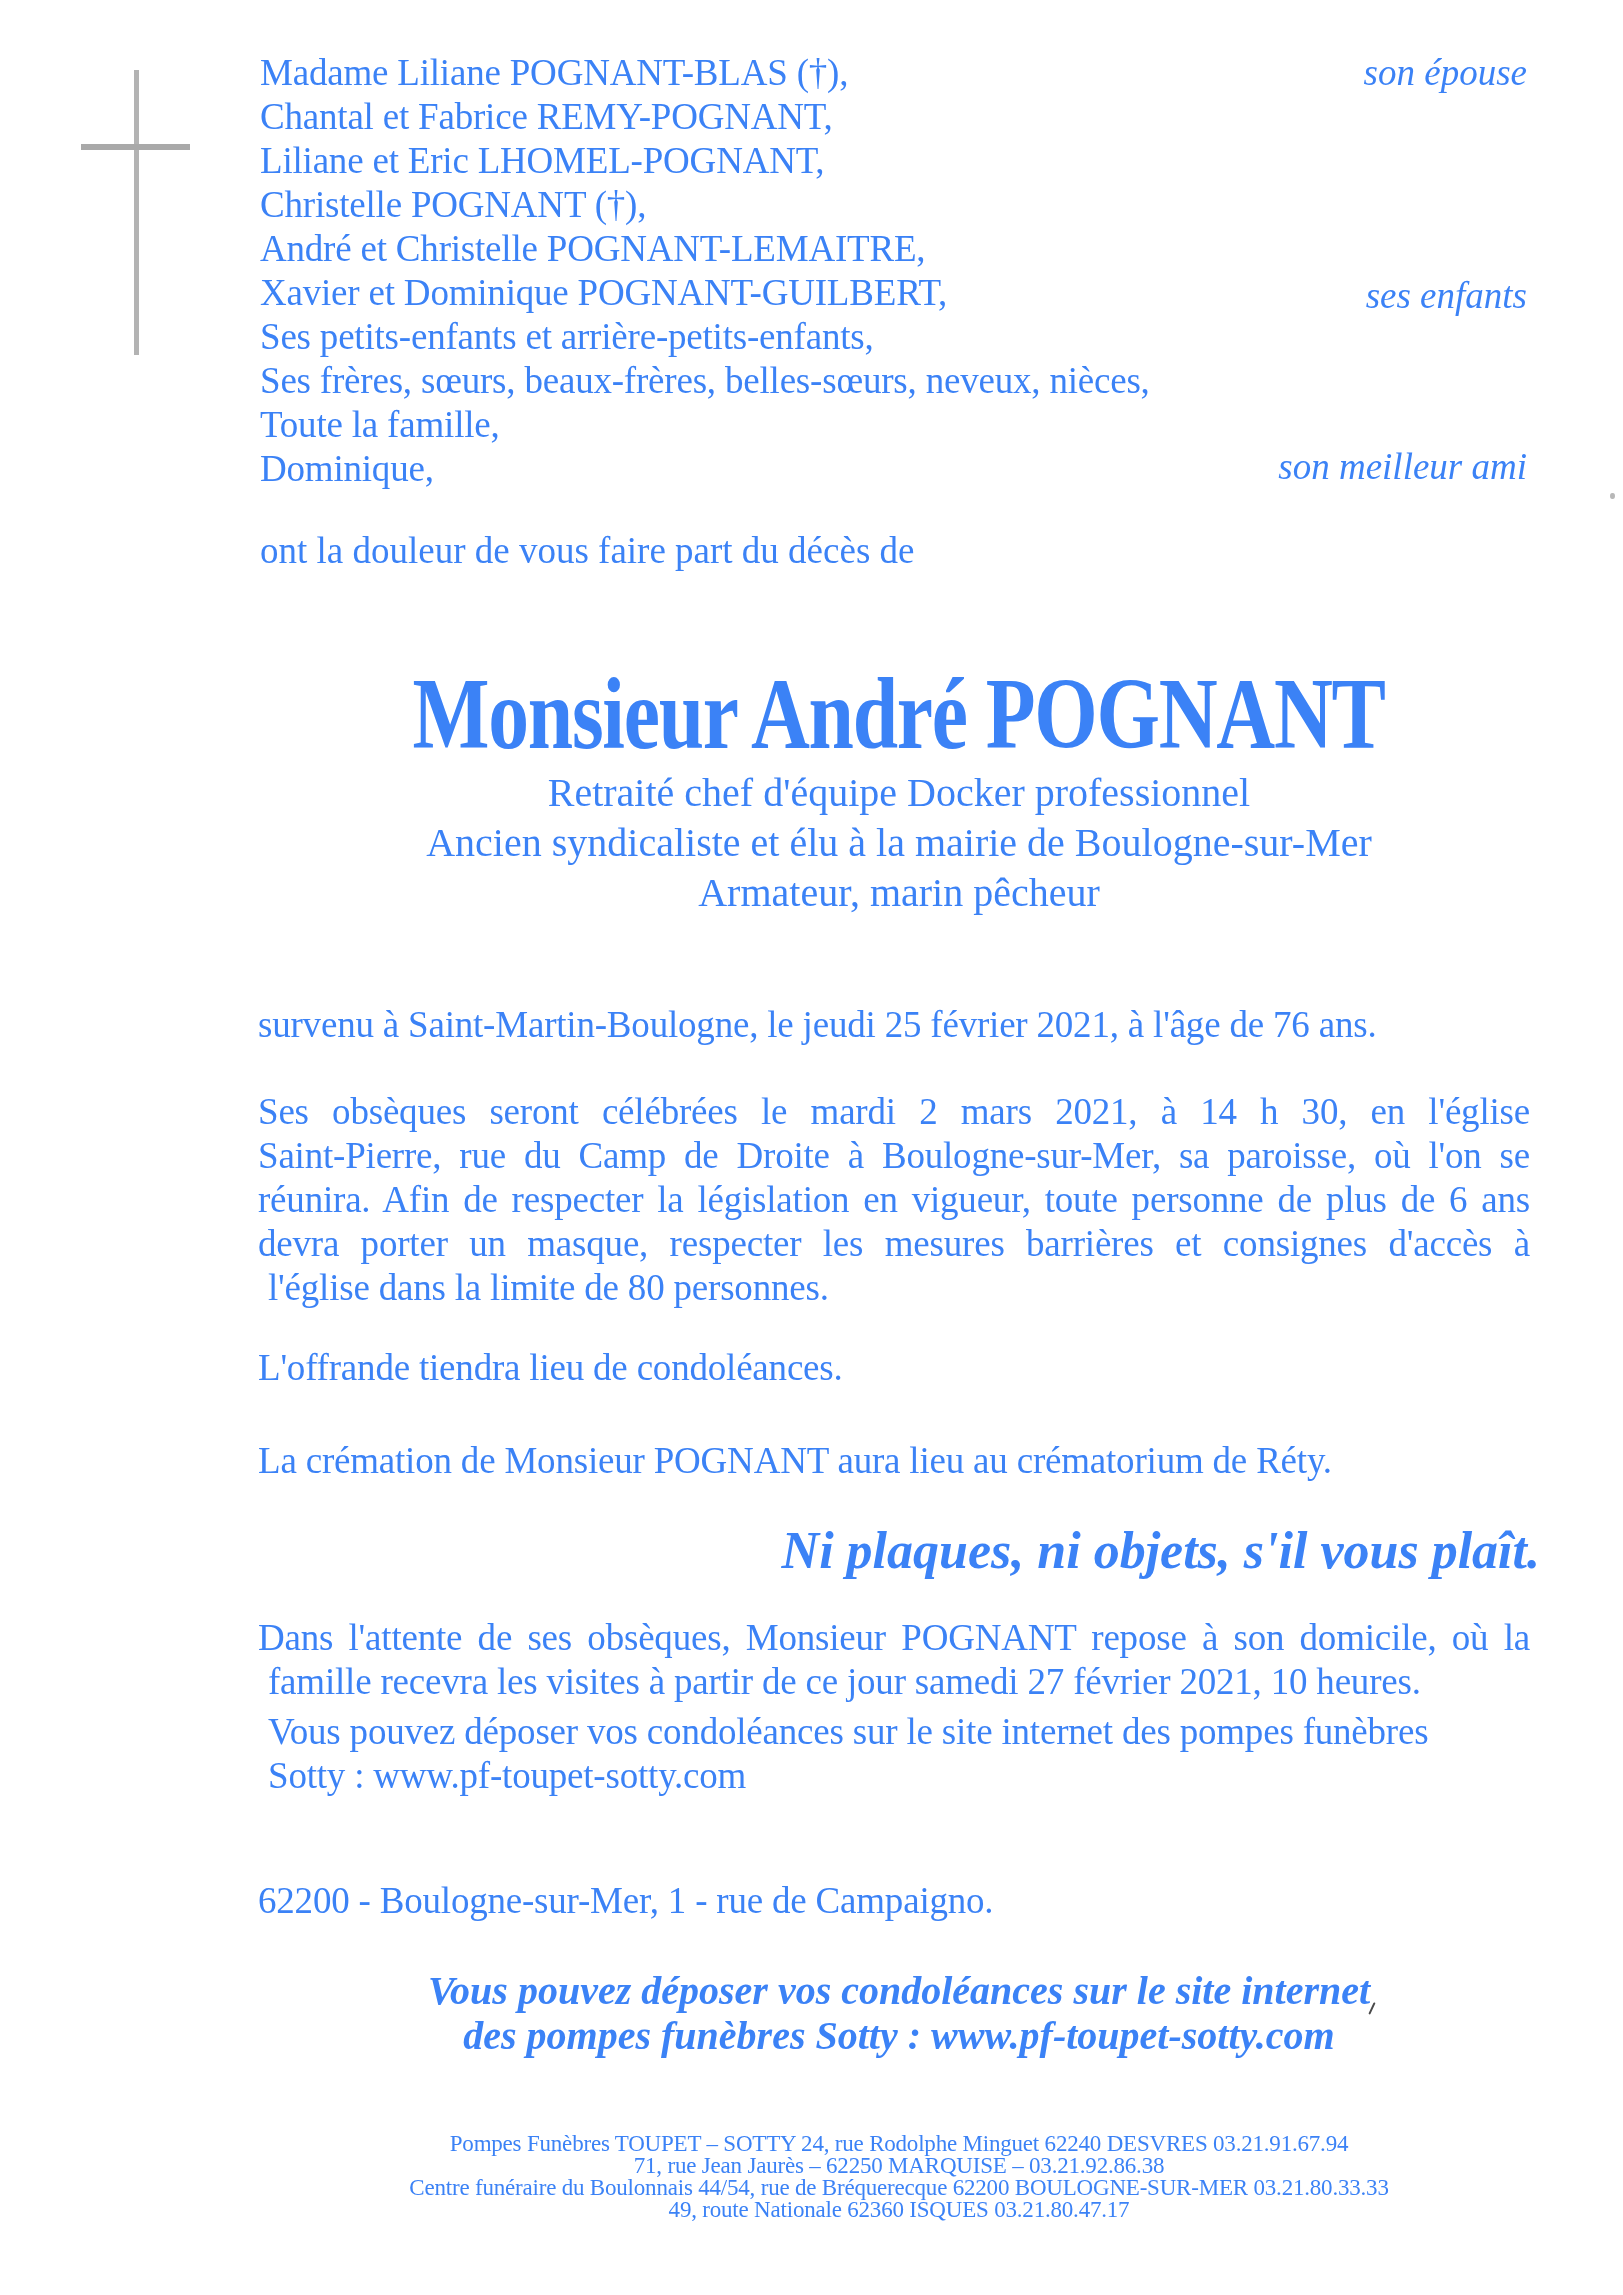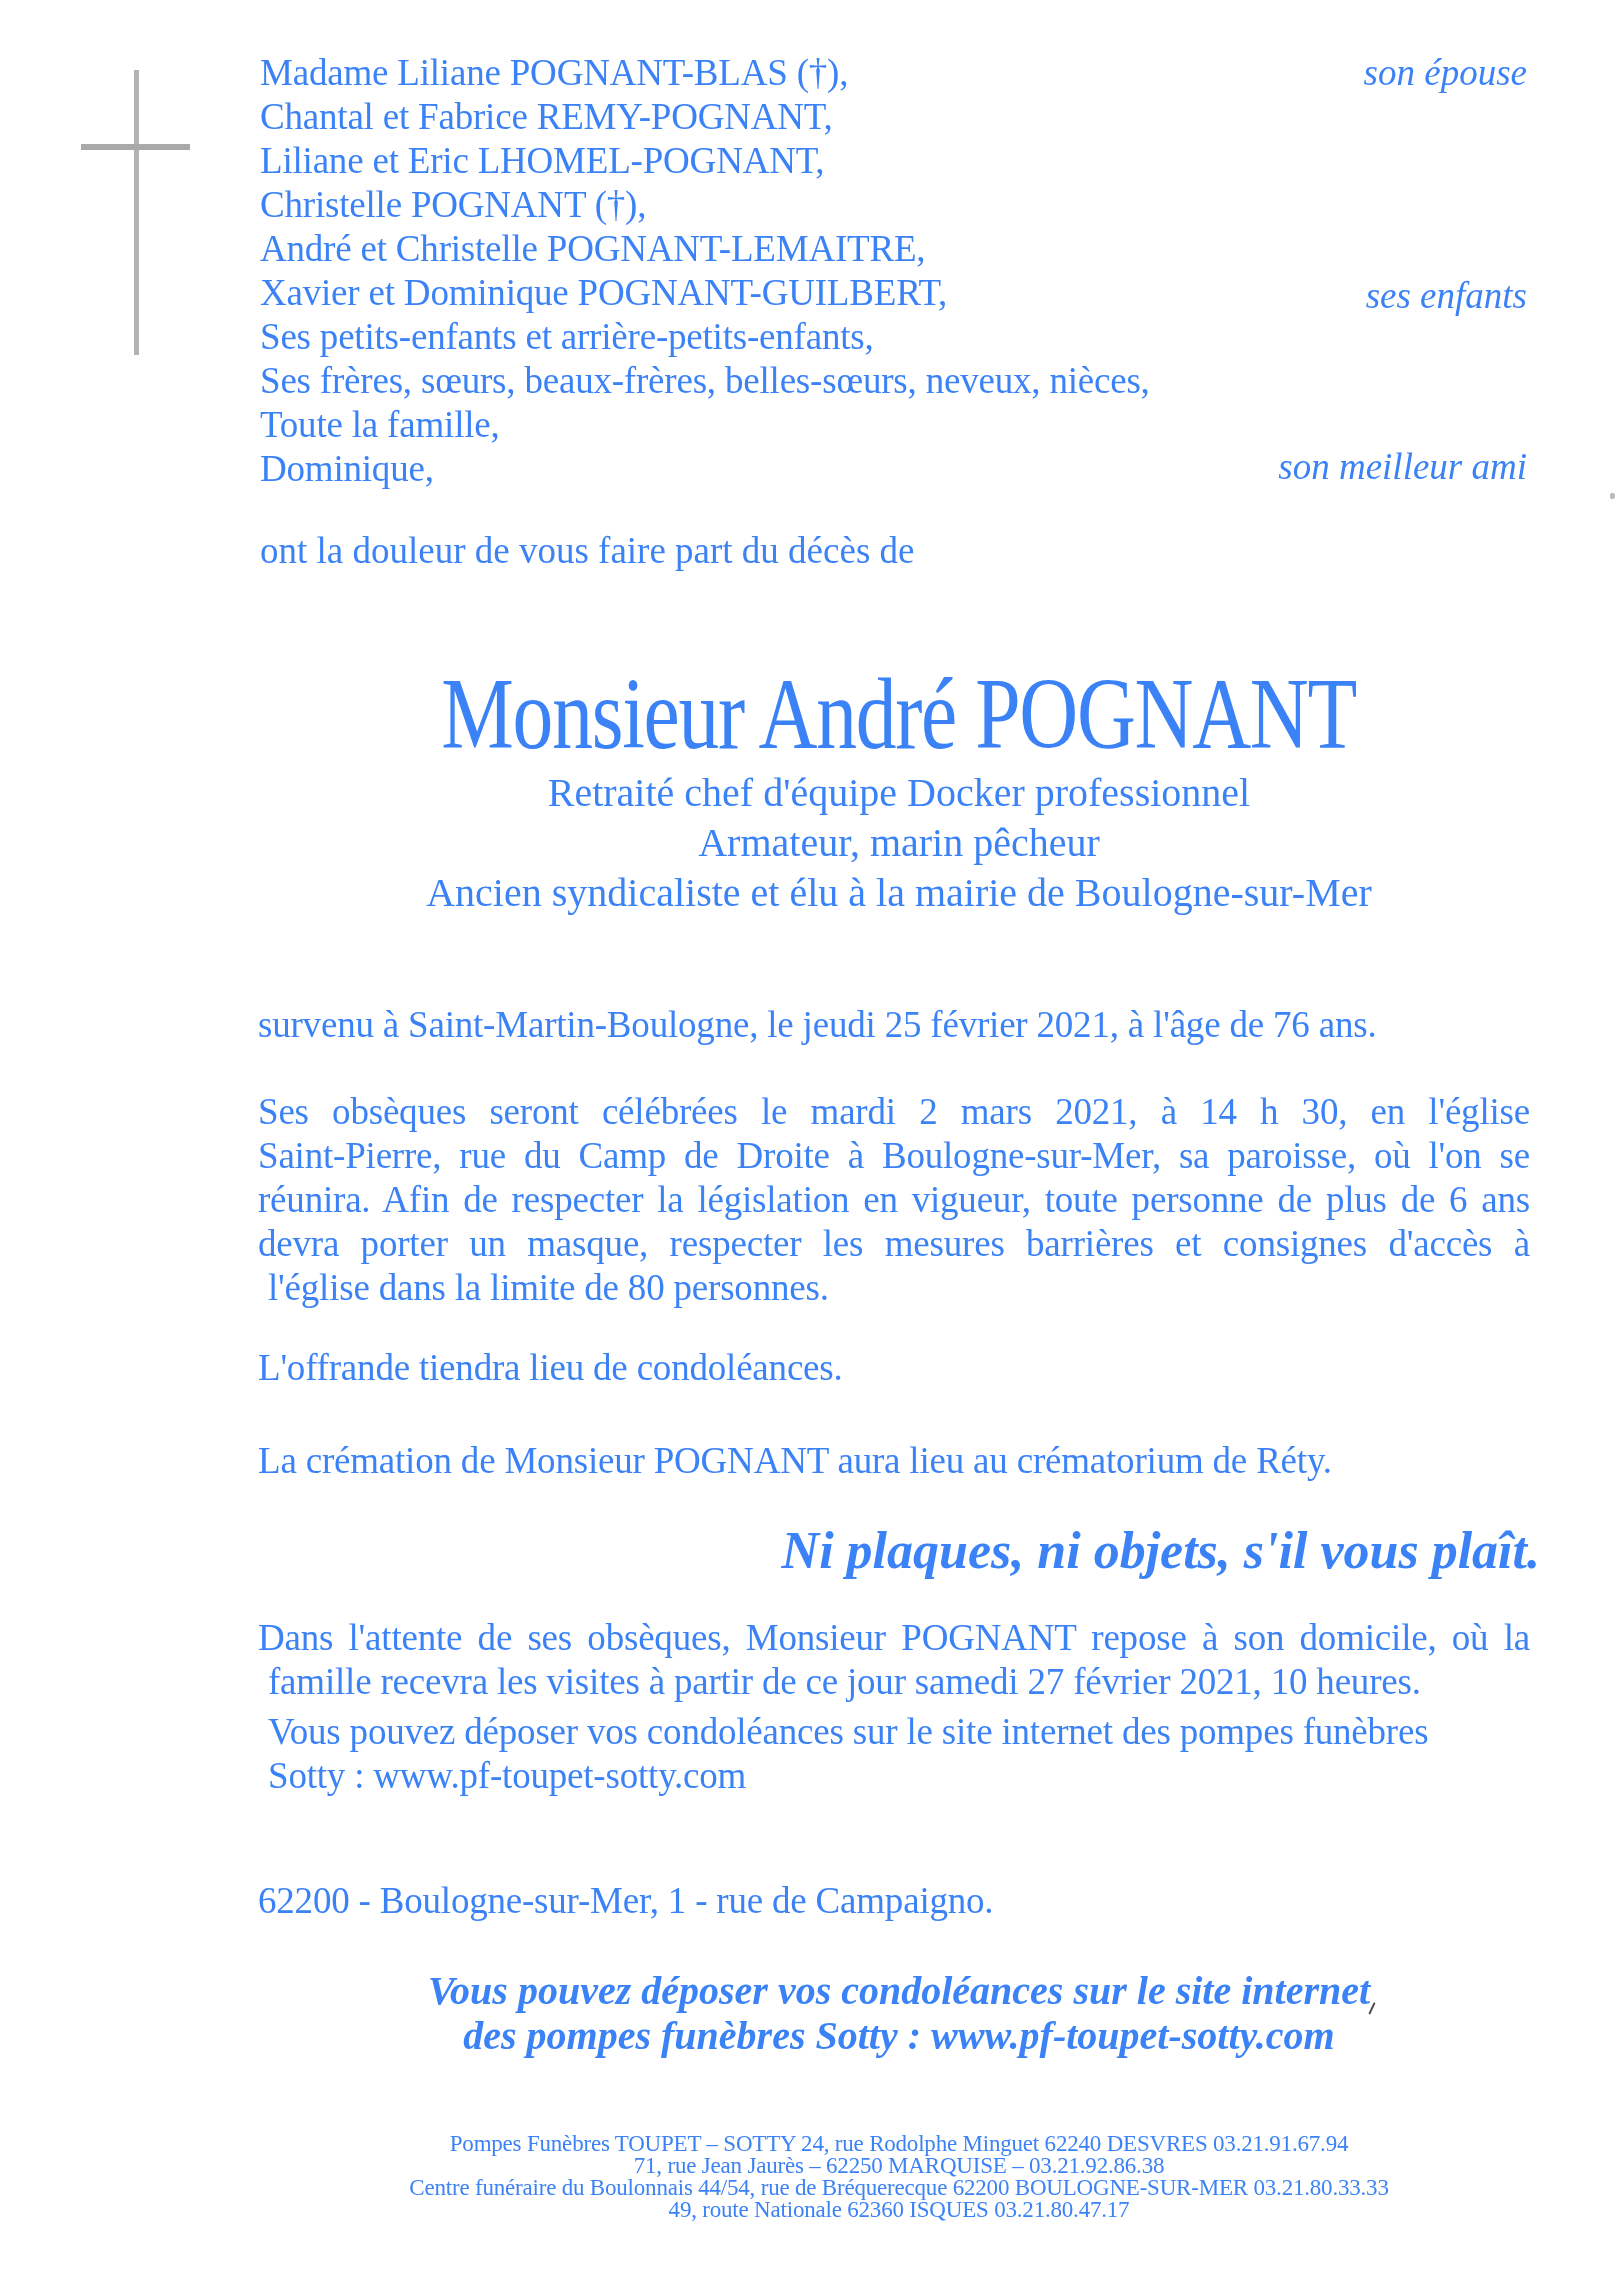--- a/index.html
+++ b/index.html
@@ -21,21 +21,21 @@
 
   
   .rel-label{position:absolute;right:97px;font-size:37px;line-height:44px;font-style:italic;white-space:nowrap;}
   .rel-epouse{top:51px;}
   .rel-enfants{top:274px;}
   .rel-ami{top:445px;}
 
   .intro{position:absolute;left:260px;top:529px;font-size:37px;line-height:44px;white-space:nowrap;}
 
   
-  .title{position:absolute;left:255px;top:663px;width:1288px;height:102px;line-height:102px;text-align:center;font-weight:normal;font-size:102px;white-space:nowrap;}
+  .title{position:absolute;left:255px;top:663px;width:1288px;height:102px;line-height:102px;text-align:center;font-weight:bold;font-size:102px;white-space:nowrap;}
   .title .squeeze{display:inline-block;transform:scaleX(0.80);transform-origin:50% 50%;letter-spacing:-1.6px;}
   .subtitles{position:absolute;left:255px;top:768px;width:1288px;text-align:center;font-size:40px;line-height:50px;}
 
   
   .para{position:absolute;left:258px;width:1272px;font-size:37px;line-height:44px;letter-spacing:-0.2px;}
   .p-survenu{top:1003px;}
   .p-obseques{top:1090px;}
   .p-offrande{top:1346px;}
   .p-cremation{top:1439px;}
   .p-attente{top:1616px;}
@@ -81,22 +81,22 @@
   <div class="rel-label rel-enfants">ses enfants</div>
   <div class="rel-label rel-ami">son meilleur ami</div>
 
   <div class="intro">ont la douleur de vous faire part du décès de</div>
 
   <div class="title">
     <span class="squeeze">Monsieur André POGNANT</span>
   </div>
   <div class="subtitles">
     <div>Retraité chef d'équipe Docker professionnel</div>
+    <div>Ancien syndicaliste et élu à la mairie de Boulogne-sur-Mer</div>
     <div>Armateur, marin pêcheur</div>
-    <div>Ancien syndicaliste et élu à la mairie de Boulogne-sur-Mer</div>
   </div>
 
   <div class="para p-survenu">survenu à Saint-Martin-Boulogne, le jeudi 25 février 2021, à l'âge de  76 ans.</div>
 
   <div class="para p-obseques">
     <div class="jline">Ses obsèques seront célébrées le mardi 2 mars 2021, à 14 h 30, en l'église</div>
     <div class="jline">Saint-Pierre, rue du Camp de Droite à Boulogne-sur-Mer, sa paroisse, où l'on se</div>
     <div class="jline">réunira. Afin de respecter la législation en vigueur, toute personne de plus de 6 ans</div>
     <div class="jline">devra porter un masque, respecter les mesures barrières et consignes d'accès à</div>
     <div class="lline">l'église dans la limite de 80 personnes.</div>

